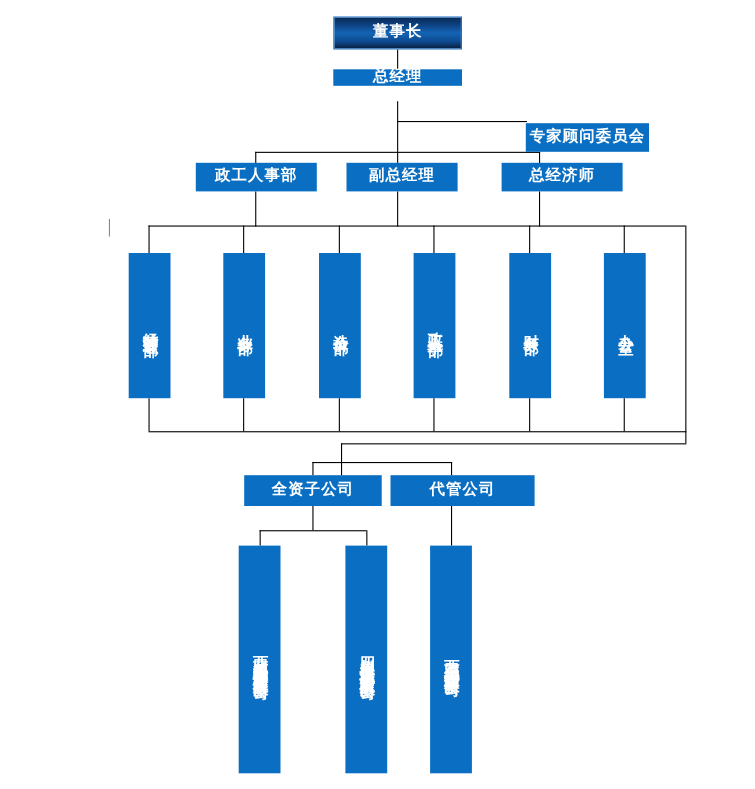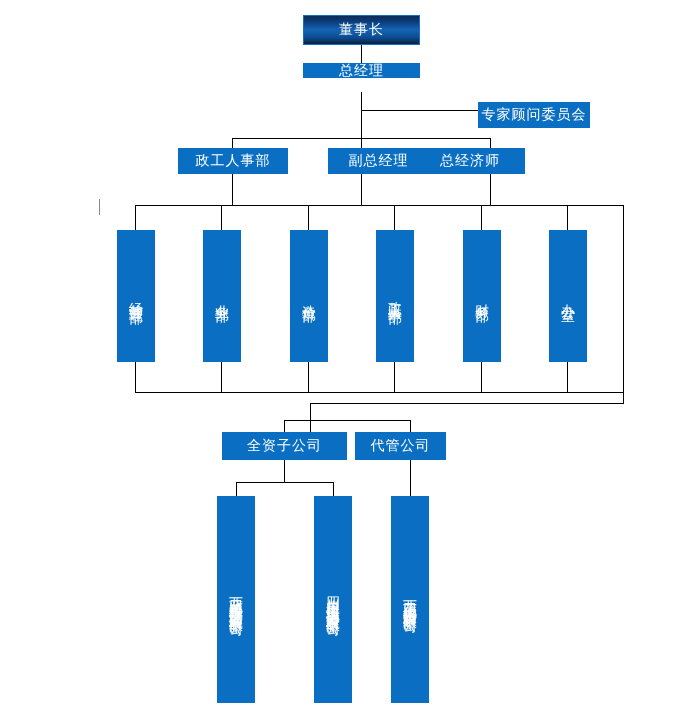--- a/index.html
+++ b/index.html
@@ -20,21 +20,21 @@
   
   .node {
     position: absolute;
     background: #0a6fc2;
     color: #ffffff;
     display: flex;
     align-items: center;
     justify-content: center;
     text-align: center;
     box-sizing: border-box;
-    font-weight: normal;
+    font-weight: bold;
     letter-spacing: 1px;
     z-index: 3;
   }
   .node.horiz {
     font-size: 14px;
     line-height: 1.1;
   }
   .node.vert {
     writing-mode: vertical-rl;
     text-orientation: upright;
@@ -80,36 +80,36 @@
   <div class="ln v" style="left:361px; top:45px; height:19px;"></div>
 
   <div class="node horiz" style="left:303px; top:63px; width:117px; height:15px;">
     <span>总经理</span>
   </div>
 
   <div class="ln v" style="left:361px; top:92px; height:46px;"></div>
 
   <div class="ln h" style="left:361px; top:110px; width:118px;"></div>
 
-  <div class="node horiz" style="left:478px; top:102px; width:112px; height:26px;">
+  <div class="node horiz" style="left:478px; top:112px; width:112px; height:26px;">
     <span>专家顾问委员会</span>
   </div>
 
   <div class="ln h" style="left:232px; top:138px; width:259px;"></div>
   <div class="ln v" style="left:232px; top:138px; height:11px;"></div>
   <div class="ln v" style="left:361px; top:138px; height:11px;"></div>
   <div class="ln v" style="left:490px; top:138px; height:11px;"></div>
 
   <div class="node horiz" style="left:178px; top:148px; width:110px; height:26px;">
     <span>政工人事部</span>
   </div>
-  <div class="node horiz" style="left:328px; top:148px; width:101px; height:26px;">
+  <div class="node horiz" style="left:315px; top:148px; width:101px; height:26px;">
     <span>副总经理</span>
   </div>
-  <div class="node horiz" style="left:415px; top:148px; width:110px; height:26px;">
+  <div class="node horiz" style="left:456px; top:148px; width:110px; height:26px;">
     <span>总经济师</span>
   </div>
 
   <div class="ln v" style="left:232px; top:174px; height:32px;"></div>
   <div class="ln v" style="left:361px; top:174px; height:32px;"></div>
   <div class="ln v" style="left:490px; top:174px; height:32px;"></div>
 
   <div class="tick" style="left:99px; top:199px; height:16px;"></div>
 
   <div class="ln h" style="left:135px; top:205px; width:488px;"></div>
@@ -151,21 +151,21 @@
   <div class="ln h" style="left:310px; top:403px; width:314px;"></div>
   <div class="ln v" style="left:310px; top:403px; height:29px;"></div>
 
   <div class="ln h" style="left:284px; top:420px; width:127px;"></div>
   <div class="ln v" style="left:284px; top:420px; height:12px;"></div>
   <div class="ln v" style="left:410px; top:420px; height:12px;"></div>
 
   <div class="node horiz" style="left:222px; top:432px; width:125px; height:28px;">
     <span>全资子公司</span>
   </div>
-  <div class="node horiz" style="left:355px; top:432px; width:91px; height:28px;">
+  <div class="node horiz" style="left:355px; top:432px; width:131px; height:28px;">
     <span>代管公司</span>
   </div>
 
   <div class="ln v" style="left:284px; top:460px; height:22px;"></div>
   <div class="ln h" style="left:236px; top:482px; width:97px;"></div>
   <div class="ln v" style="left:236px; top:482px; height:14px;"></div>
   <div class="ln v" style="left:333px; top:482px; height:14px;"></div>
 
   <div class="ln v" style="left:410px; top:460px; height:36px;"></div>
 

